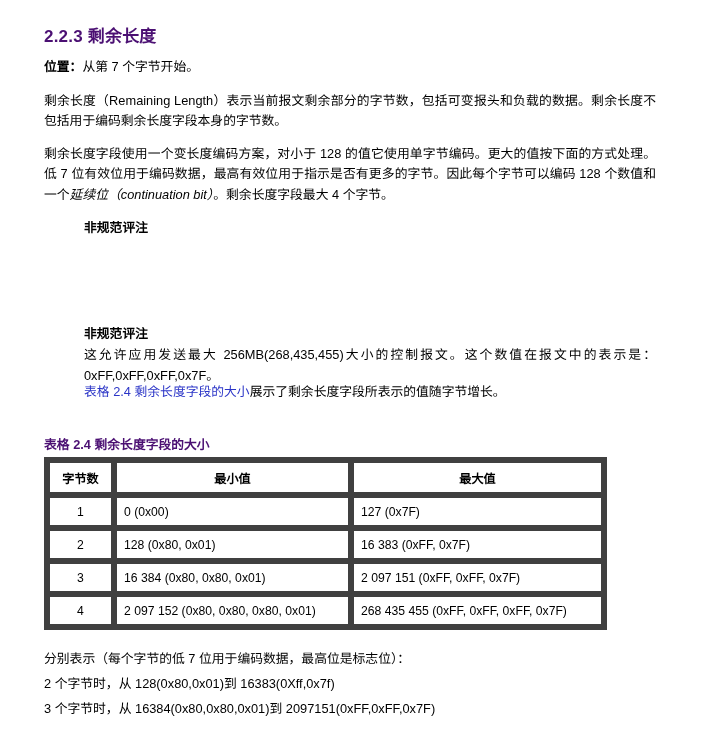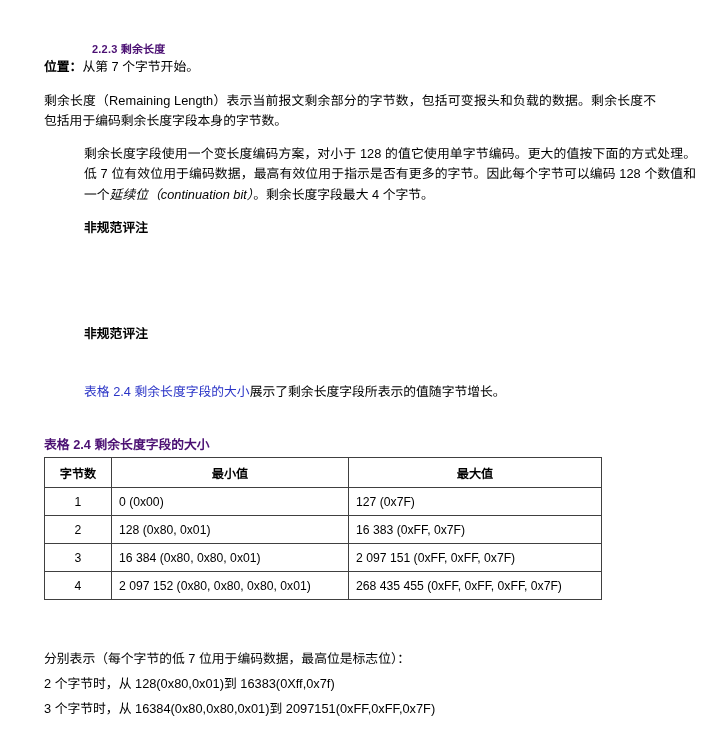--- a/index.html
+++ b/index.html
@@ -20,27 +20,26 @@
     width: 712px;
     height: 756px;
     box-sizing: border-box;
     padding: 0;
   }
 
   
   .h3 {
     position: absolute;
     left: 44px;
-    top: 28px;
-    font-size: 11px;
+    top: 10px;
+    font-size: 17px;
     font-weight: bold;
     color: #4b1073;
     letter-spacing: 0.2px;
     line-height: 20px;
-    margin-left: 48px;
   }
 
   
   .body-text {
     font-size: 12.8px;
     line-height: 20.5px;
     color: #000000;
     text-align: justify;
   }
   .abs { position: absolute; }
@@ -55,21 +54,20 @@
   .p-intro {
     left: 44px;
     top: 78px;
     width: 612px;
   }
 
   .p-varlen {
     left: 44px;
     top: 131px;
     width: 612px;
-    margin-left: 40px;
   }
   .p-varlen i { font-style: italic; }
 
   
   .note-title {
     position: absolute;
     left: 84px;
     font-size: 12.8px;
     font-weight: bold;
     line-height: 19px;
@@ -117,21 +115,21 @@
     position: absolute;
     left: 44px;
     top: 457px;
     width: 557px;
     border-collapse: collapse;
     font-size: 12.2px;
     color: #000000;
     table-layout: fixed;
   }
   table.data td, table.data th {
-    border: 1px solid #404040;
+    border: 6px solid #404040;
     padding: 0 7px;
     height: 27px;
     vertical-align: middle;
     font-weight: normal;
     text-align: left;
     white-space: nowrap;
   }
   table.data thead th {
     font-weight: bold;
     text-align: center;
@@ -164,20 +162,21 @@
 
   <p class="abs body-text p-position"><b>位置：</b><span>从第 7 个字节开始。</span></p>
 
   <p class="abs body-text p-intro">剩余长度（Remaining Length）表示当前报文剩余部分的字节数，包括可变报头和负载的数据。剩余长度不包括用于编码剩余长度字段本身的字节数。</p>
 
   <p class="abs body-text p-varlen"><span>剩余长度字段使用一个变长度编码方案，对小于 128 的值它使用单字节编码。更大的值按下面的方式处理。低 7 位有效位用于编码数据，最高有效位用于指示是否有更多的字节。因此每个字节可以编码 128 个数值和一个</span><i>延续位（continuation bit）</i><span>。剩余长度字段最大 4 个字节。</span></p>
 
   <div class="note-title note1-title">非规范评注</div>
 
   <div class="note-title note2-title">非规范评注</div>
+  <div class="note-body note2-body">这允许应用发送最大 256MB(268,435,455)大小的控制报文。这个数值在报文中的表示是：0xFF,0xFF,0xFF,0x7F。</div>
 
   <div class="xref"><a href="#">表格 2.4 剩余长度字段的大小</a><span>展示了剩余长度字段所表示的值随字节增长。</span></div>
 
   <div class="table-caption">表格 2.4 剩余长度字段的大小</div>
 
   <table class="data">
     <colgroup>
       <col class="col-bytes">
       <col class="col-min">
       <col class="col-max">

